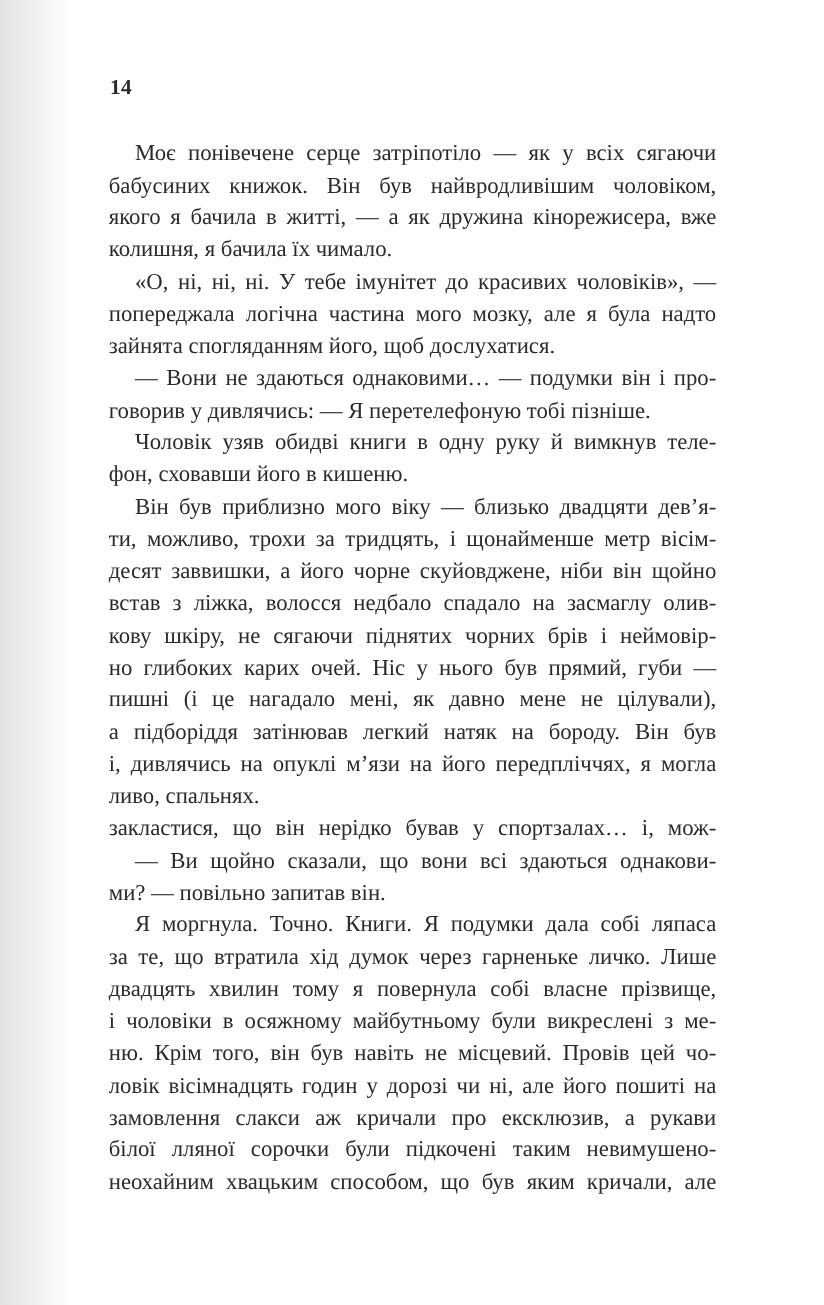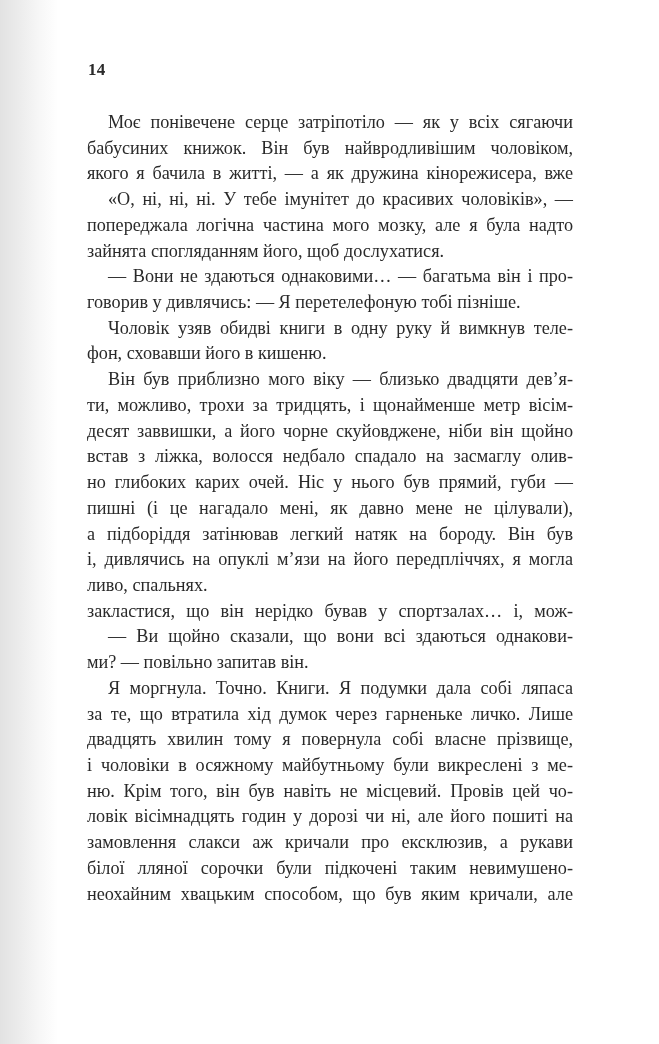--- a/index.html
+++ b/index.html
@@ -60,43 +60,45 @@
 
 <div class="page">
   <div class="page-number">14</div>
 
   <div class="body-text">
 
     <div>
       <span class="line indent">Моє понівечене серце затріпотіло — як у всіх сягаючи</span>
       <span class="line">бабусиних книжок. Він був найвродливішим чоловіком,</span>
       <span class="line">якого я бачила в житті, — а як дружина кінорежисера, вже</span>
+      <span class="line last">колишня, я бачила їх чимало.</span>
     </div>
 
     <div>
       <span class="line indent">«О, ні, ні, ні. У тебе імунітет до красивих чоловіків», —</span>
       <span class="line">попереджала логічна частина мого мозку, але я була надто</span>
       <span class="line last">зайнята спогляданням його, щоб дослухатися.</span>
     </div>
 
     <div>
-      <span class="line indent">— Вони не здаються однаковими… — багатьма він і про-</span>
+      <span class="line indent">— Вони не здаються однаковими… — подумки він і про-</span>
       <span class="line last">говорив у дивлячись: — Я перетелефоную тобі пізніше.</span>
     </div>
 
     <div>
       <span class="line indent">Чоловік узяв обидві книги в одну руку й вимкнув теле-</span>
       <span class="line last">фон, сховавши його в кишеню.</span>
     </div>
 
     <div>
       <span class="line indent">Він був приблизно мого віку — близько двадцяти дев’я-</span>
       <span class="line">ти, можливо, трохи за тридцять, і щонайменше метр вісім-</span>
       <span class="line">десят заввишки, а його чорне скуйовджене, ніби він щойно</span>
       <span class="line">встав з ліжка, волосся недбало спадало на засмаглу олив-</span>
+      <span class="line">кову шкіру, не сягаючи піднятих чорних брів і неймовір-</span>
       <span class="line">но глибоких карих очей. Ніс у нього був прямий, губи —</span>
       <span class="line">пишні (і це нагадало мені, як давно мене не цілували),</span>
       <span class="line">а підборіддя затінював легкий натяк на бороду. Він був</span>
       <span class="line">і, дивлячись на опуклі м’язи на його передпліччях, я могла</span>
       <span class="line last">ливо, спальнях.</span>
       <span class="line">закластися, що він нерідко бував у спортзалах… і, мож-</span>
     </div>
 
     <div>
       <span class="line indent">— Ви щойно сказали, що вони всі здаються однакови-</span>

